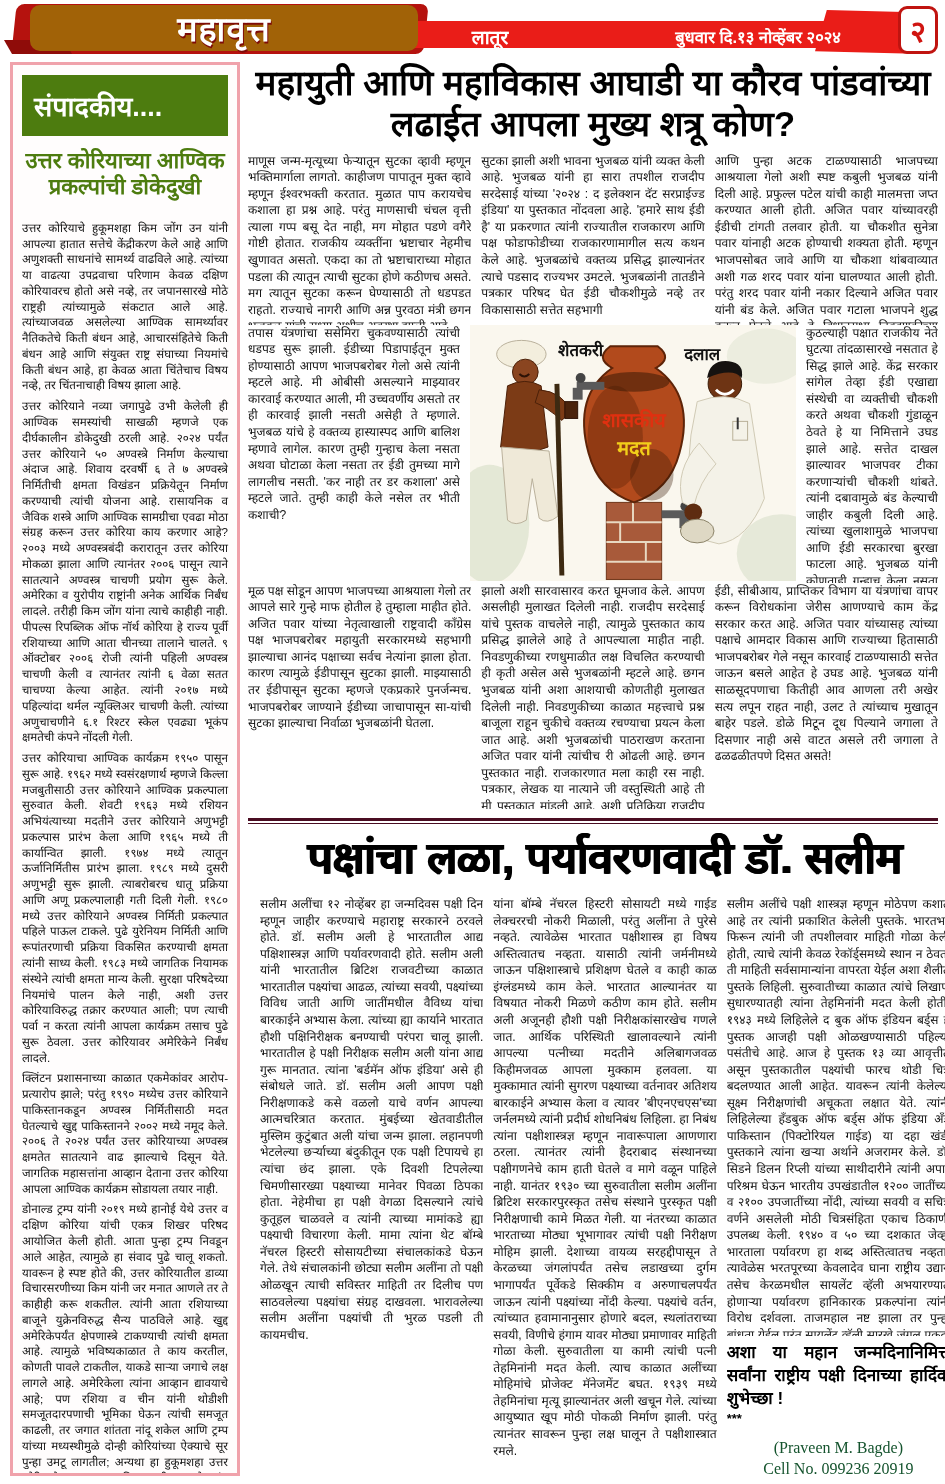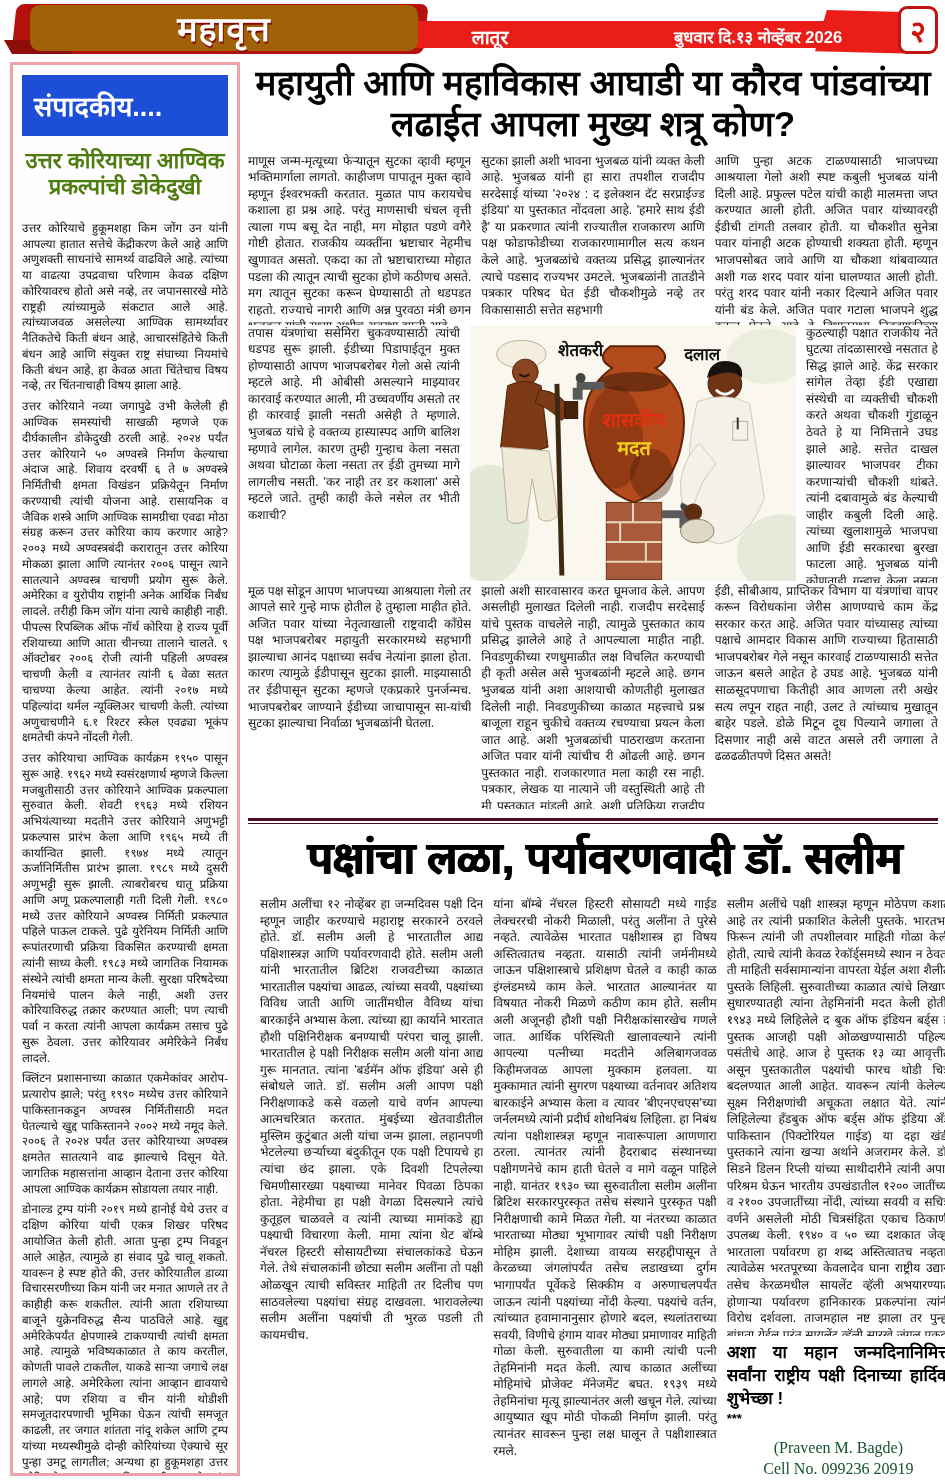--- a/index.html
+++ b/index.html
@@ -15,21 +15,21 @@
   .mast-strip { position:absolute; left:400px; top:21px; width:480px; height:27px; background:#ea1d18; clip-path:polygon(3% 0,100% 0,97% 100%,0 100%); }
   .mast-strip2 { position:absolute; left:815px; top:10px; width:118px; height:44px; background:#ea1d18; clip-path:polygon(10% 0,100% 6%,92% 100%,0 94%); }
   .mast-city { position:absolute; left:430px; top:24px; width:120px; text-align:center; color:#fff; font-size:19px; font-weight:bold; }
   .mast-date { position:absolute; left:618px; top:25px; width:280px; text-align:center; color:#fff; font-size:16.5px; font-weight:bold; }
   .mast-badge { position:absolute; left:898px; top:6px; width:40px; height:48px; background:#ffffff; border:3px solid #c01410; border-radius:9px; display:flex; align-items:center; justify-content:center; }
   .mast-pageno { color:#d01511; font-size:30px; font-weight:bold; }
 
   
   .editorial-box { position:absolute; left:10px; top:62px; width:230px; height:1414px;
     border:3px solid #f0a2ab; background:#fffdfd; padding:8px 9px; overflow:hidden; }
-  .edit-header { background:#1d4ed8; color:#ffffff; font-size:27px; font-weight:bold; padding:12px 12px; margin:2px 0 12px 0; }
+  .edit-header { background:#4d7c0f; color:#ffffff; font-size:27px; font-weight:bold; padding:12px 12px; margin:2px 0 12px 0; }
   .edit-title { font-size:22px; font-weight:bold; text-align:center; line-height:1.2; color:#4d7c0f; margin-bottom:19px; }
   .edit-body p { font-size:11.6px; line-height:1.36; text-align:justify; color:#111; margin-bottom:5px; }
 
   
   .main-area { position:absolute; left:248px; top:62px; width:690px; }
   .main-headline { font-size:35px; font-weight:bold; text-align:center; line-height:1.18; color:#000; margin-bottom:8px; }
   .row { display:flex; gap:10px; overflow:hidden; }
   .ncol { font-size:12.1px; line-height:1.37; text-align:justify; color:#111; overflow:hidden; }
   .rowA { height:172px; margin-top:2px; }
   .rowA .ncol { flex:1; }
@@ -61,21 +61,21 @@
 
 <div class="masthead">
   <div class="mast-shadow"></div>
   <div class="mast-tail"></div>
   <div class="mast-strip"></div>
   <div class="mast-strip2"></div>
   <div class="mast-titlebox">
     <span class="mast-title">महावृत्त</span>
   </div>
   <div class="mast-city">लातूर</div>
-  <div class="mast-date">बुधवार दि.१३ नोव्हेंबर 2026</div>
+  <div class="mast-date">बुधवार दि.१३ नोव्हेंबर २०२४</div>
   <div class="mast-badge">
     <span class="mast-pageno">२</span>
   </div>
 </div>
 
 <div class="editorial-box">
   <div class="edit-header">संपादकीय....</div>
   <div class="edit-title">उत्तर कोरियाच्या आण्विक प्रकल्पांची डोकेदुखी</div>
   <div class="edit-body">
     <p>उत्तर कोरियाचे हुकूमशहा किम जोंग उन यांनी आपल्या हातात सत्तेचे केंद्रीकरण केले आहे आणि अणुशक्ती साधनांचे सामर्थ्य वाढविले आहे. त्यांच्या या वाढत्या उपद्रवाचा परिणाम केवळ दक्षिण कोरियावरच होतो असे नव्हे, तर जपानसारखे मोठे राष्ट्रही त्यांच्यामुळे संकटात आले आहे. त्यांच्याजवळ असलेल्या आण्विक सामर्थ्यावर नैतिकतेचे किती बंधन आहे, आचारसंहितेचे किती बंधन आहे आणि संयुक्त राष्ट्र संघाच्या नियमांचे किती बंधन आहे, हा केवळ आता चिंतेचाच विषय नव्हे, तर चिंतनाचाही विषय झाला आहे.</p>

